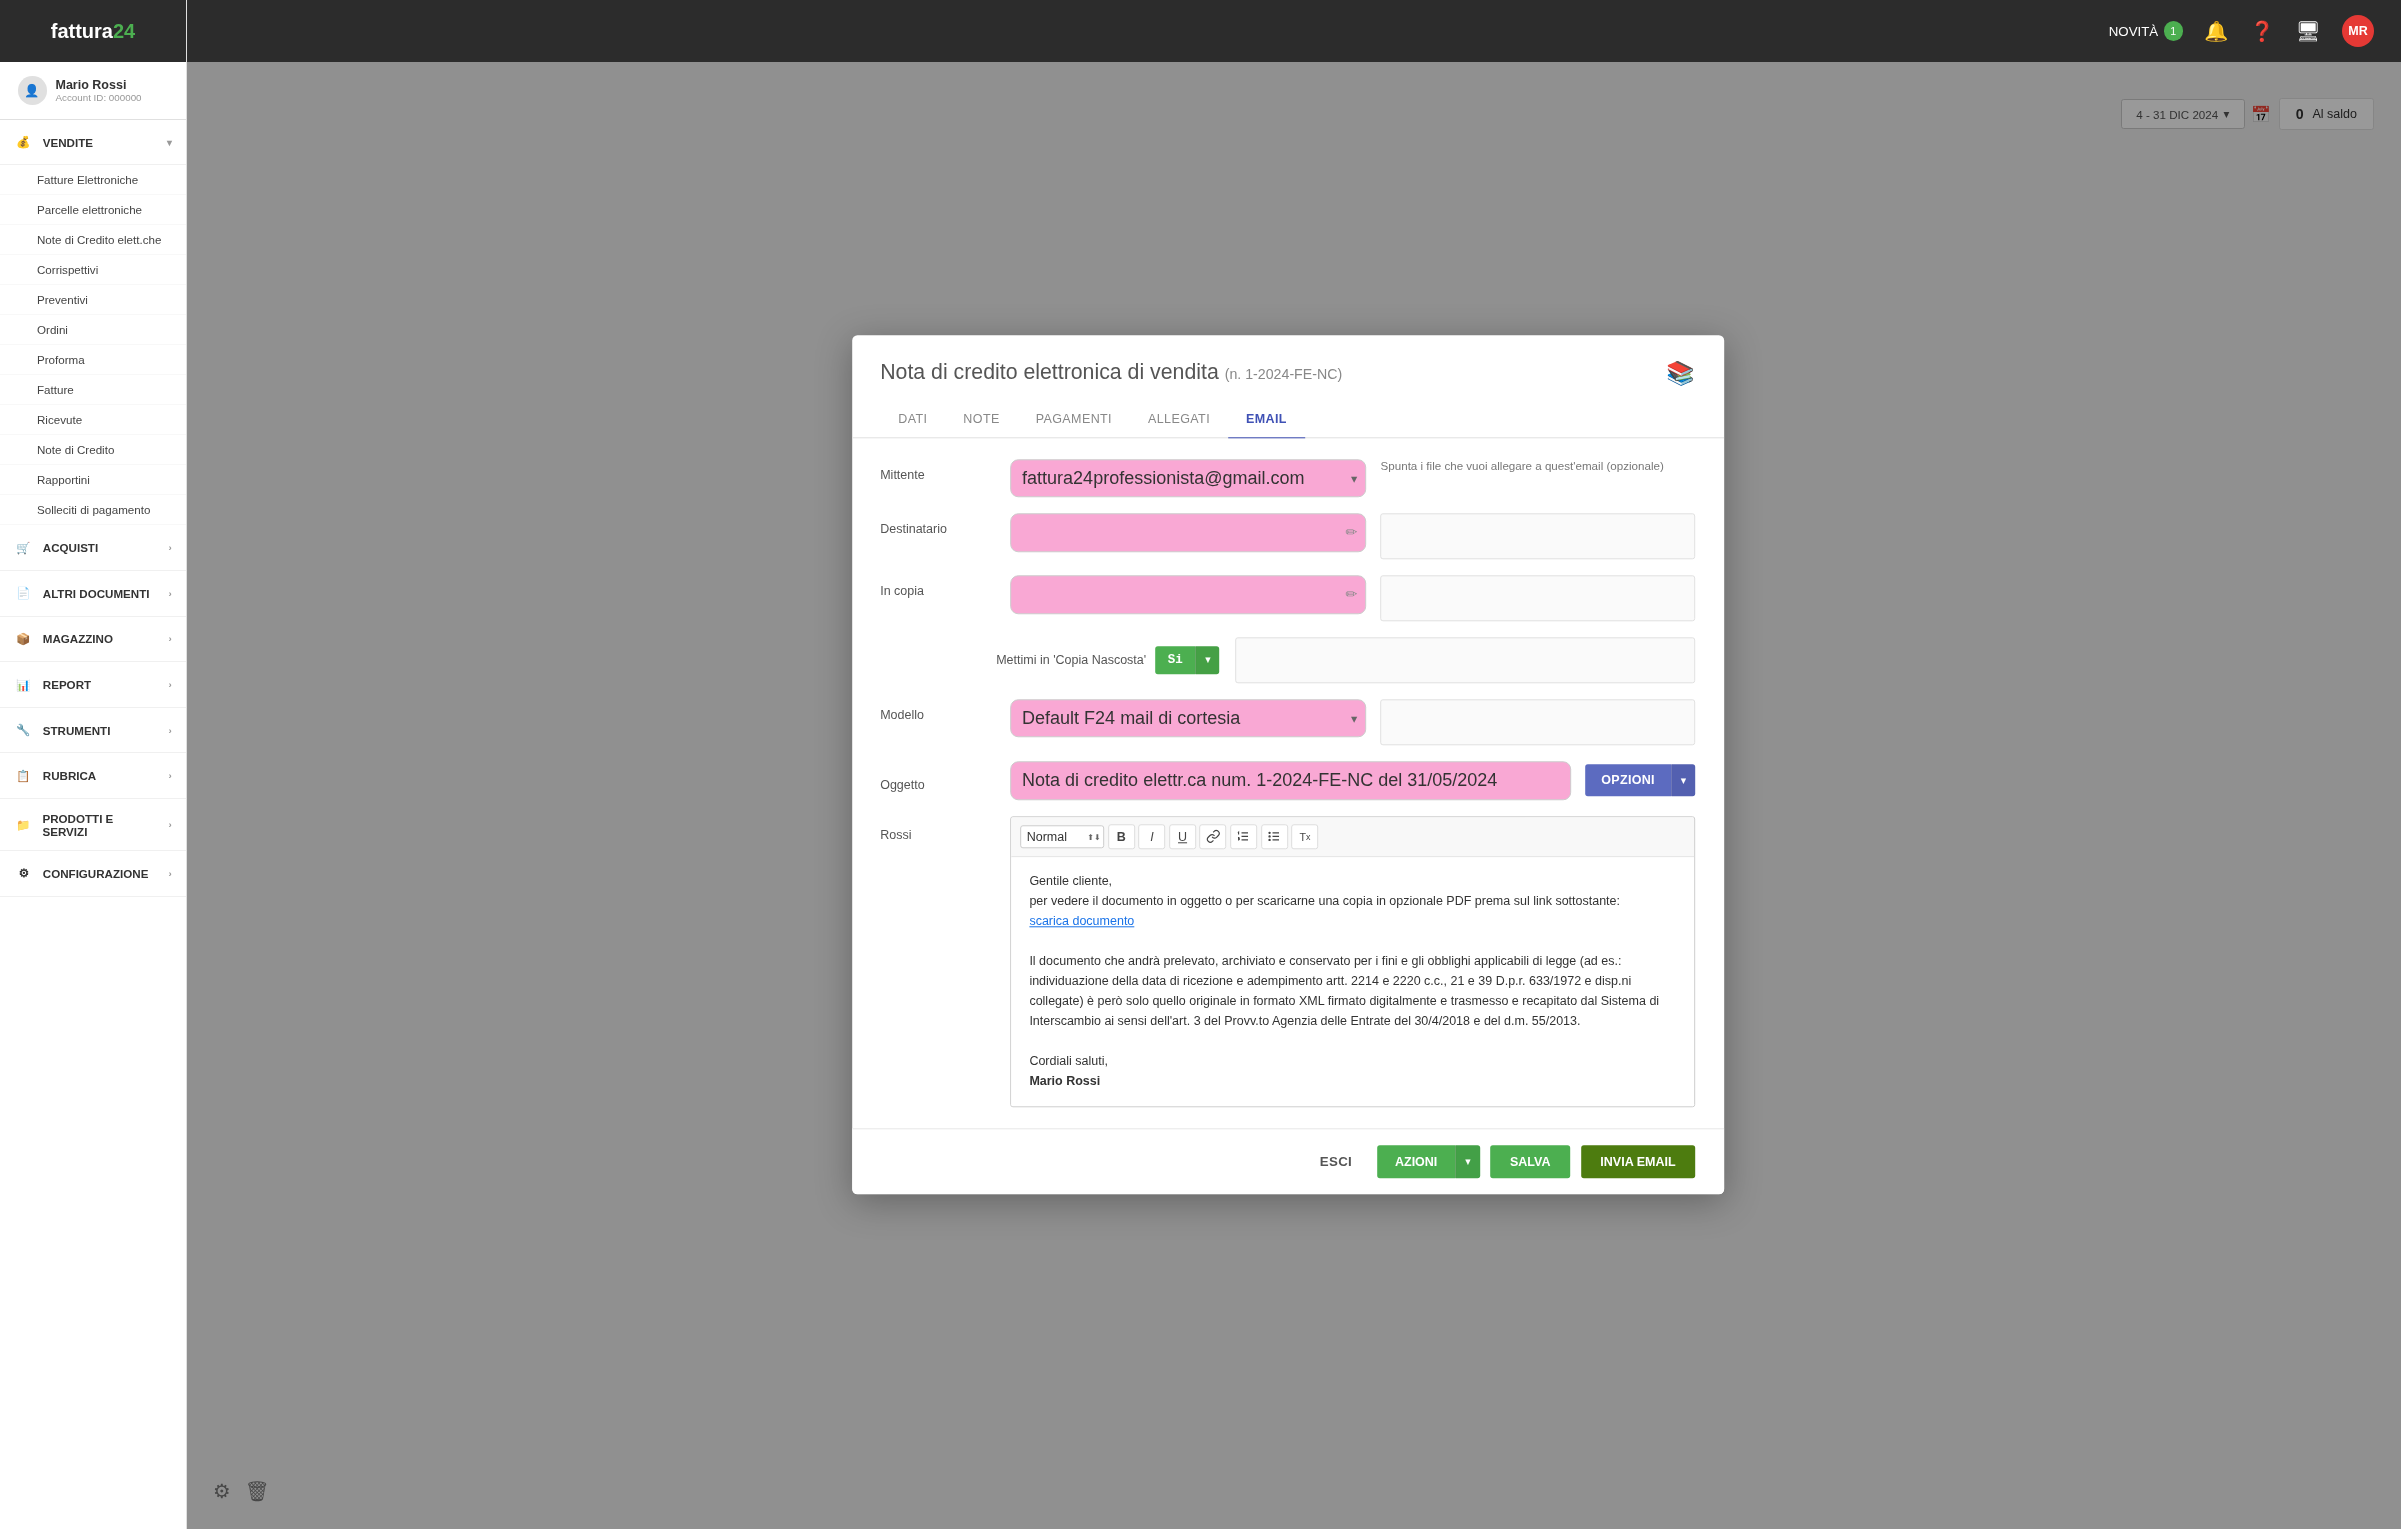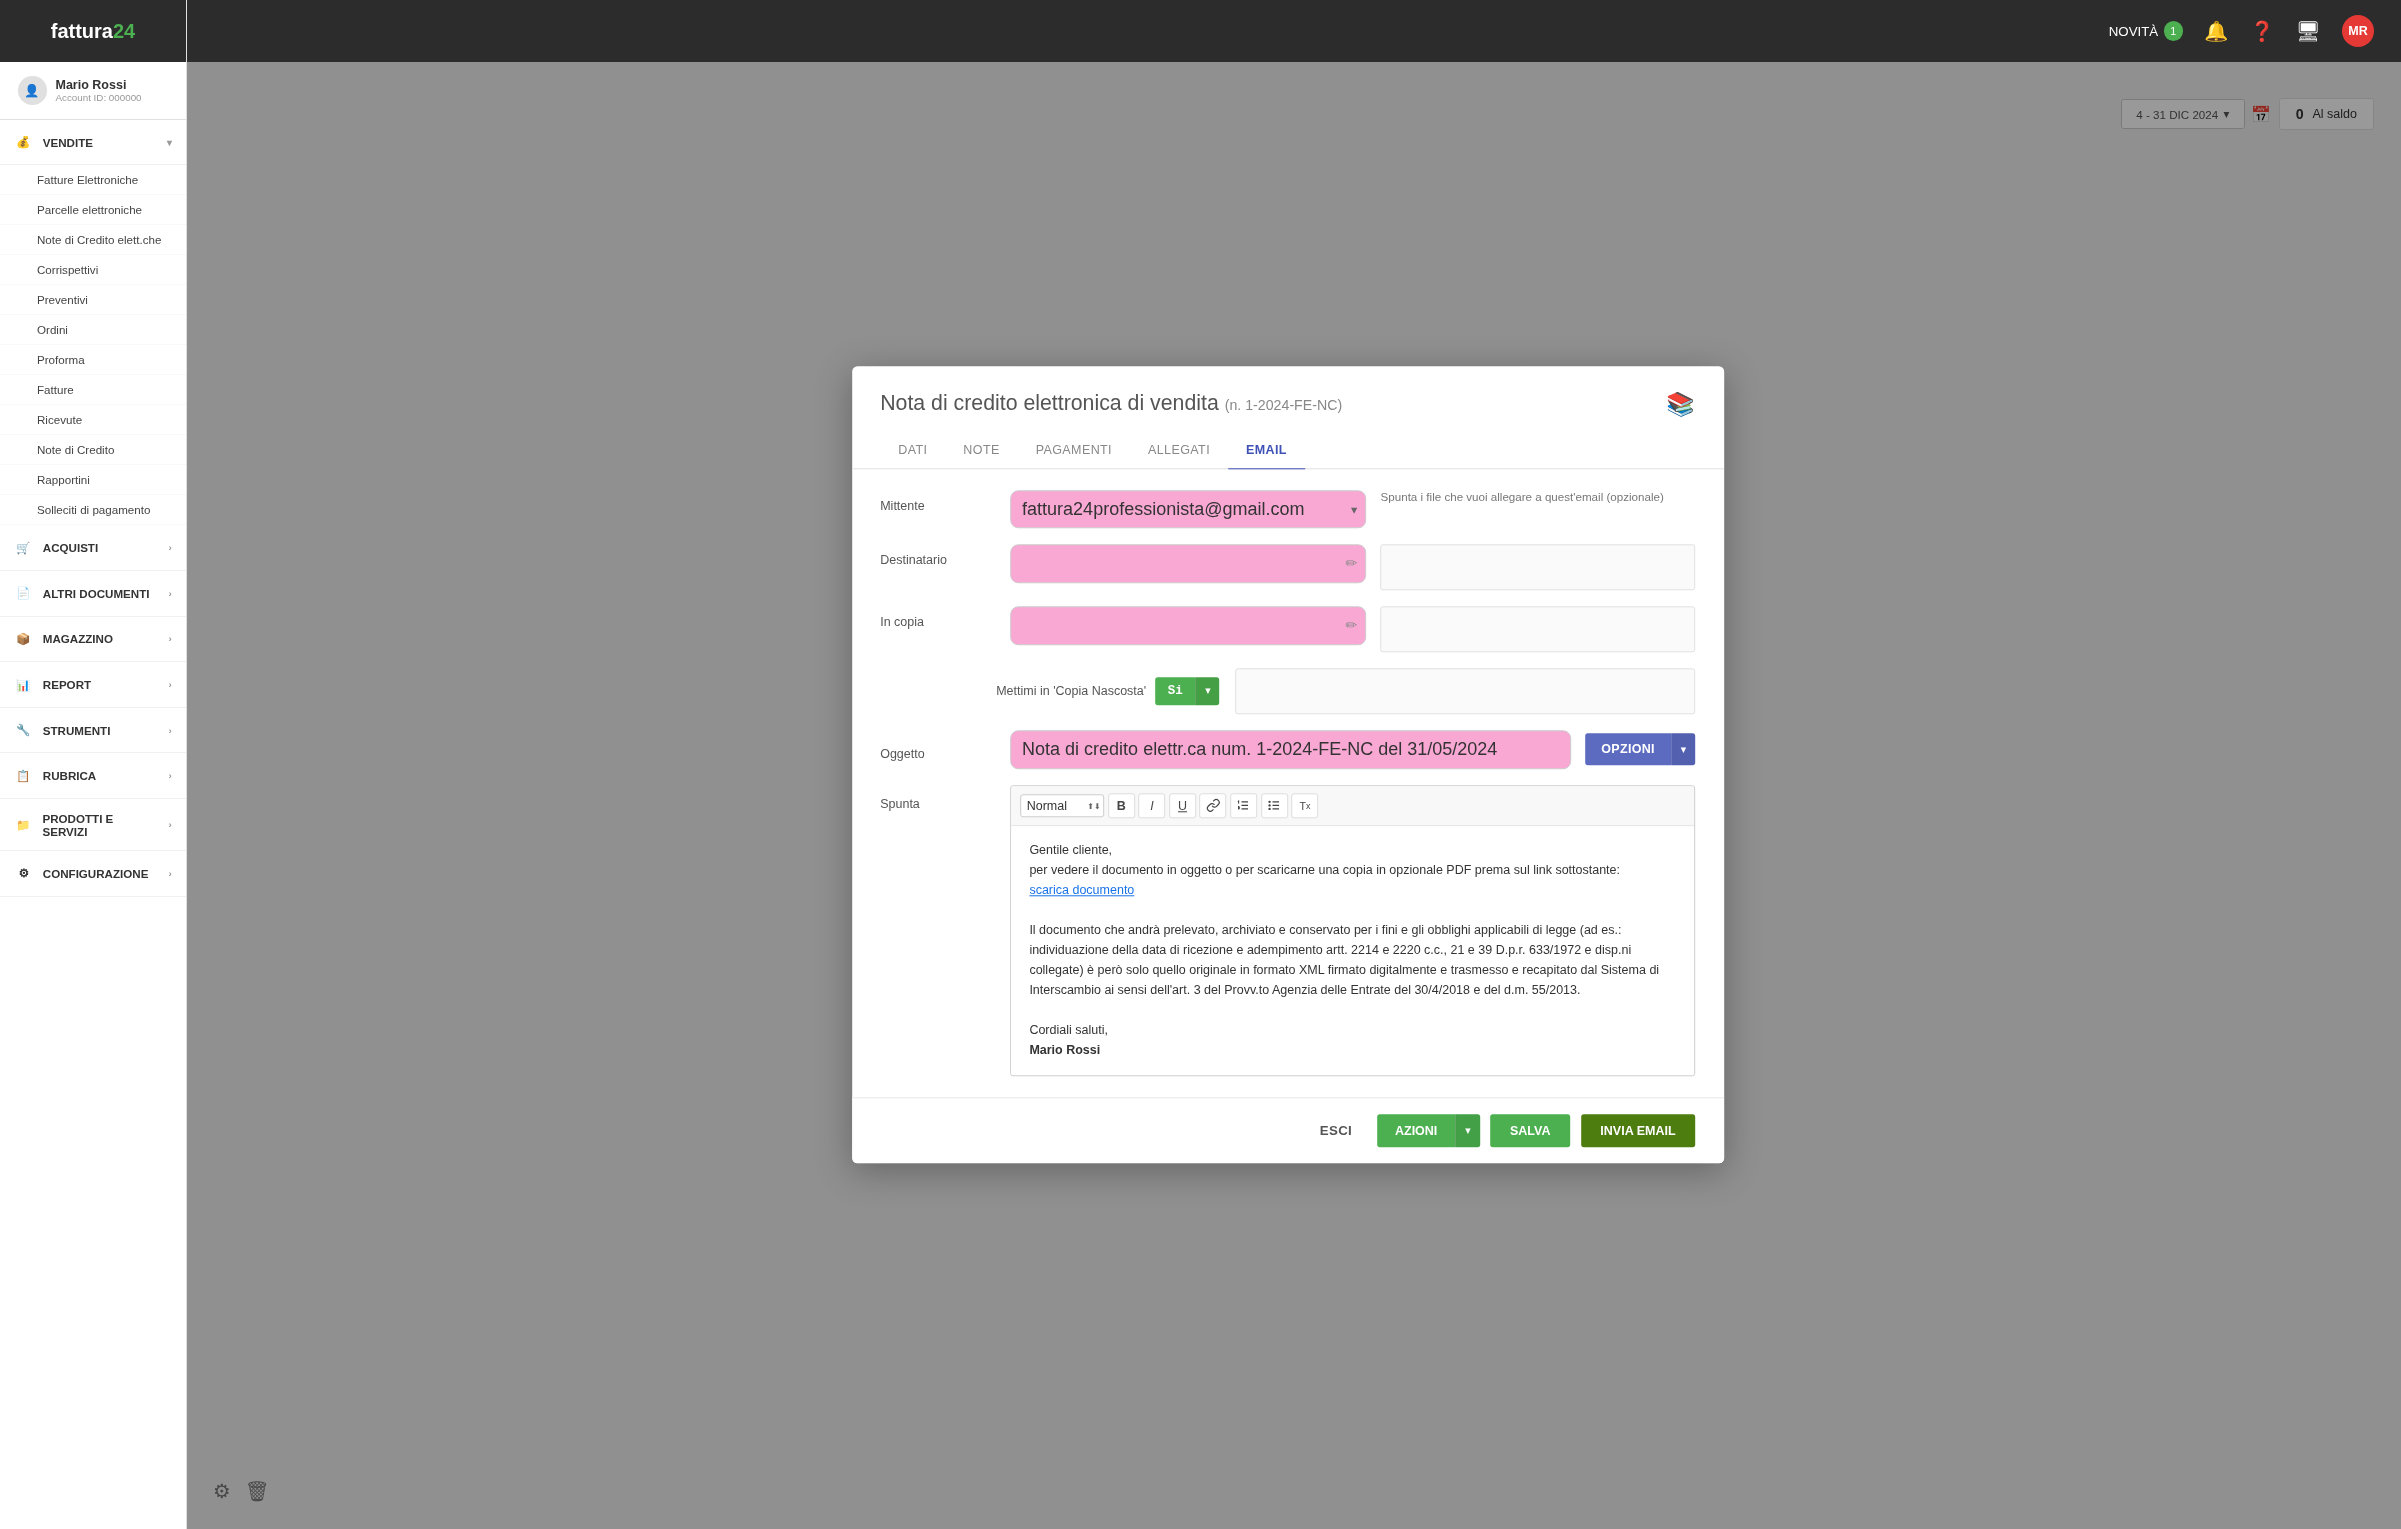--- a/index.html
+++ b/index.html
@@ -400,34 +400,45 @@
 
     <div class="copia-row">
       <span class="copia-label">Mettimi in 'Copia Nascosta'</span>
       <div class="toggle-group">
         <button class="toggle-green">Si</button>
         <button class="toggle-arrow">▾</button>
       </div>
       <div class="attachment-box" style="flex:1;margin-left:7.1px;"></div>
     </div>
 
+    <div class="form-row">
+      <div class="form-label">Modello</div>
+      <div class="form-control">
+        <div class="select-wrapper">
+          <select>
+            <option>Default F24 mail di cortesia</option>
+          </select>
+        </div>
+      </div>
+      <div class="attachment-box" style="flex:1;"></div>
+    </div>
 
     <div class="oggetto-row">
       <div class="form-label">Oggetto</div>
       <div class="oggetto-input">
         <input type="text" value="Nota di credito elettr.ca num. 1-2024-FE-NC del 31/05/2024" style="">
       </div>
       <div class="opzioni-group">
         <button class="opzioni-btn">OPZIONI</button>
         <button class="opzioni-arrow">▾</button>
       </div>
     </div>
 
     <div class="testo-row">
-      <div class="testo-label">Spunta</div>
+      <div class="testo-label">Rossi</div>
       <div class="editor-wrap">
 
         <div class="editor-toolbar">
           <div class="toolbar-select-wrapper">
             <select class="toolbar-select">
               <option>Normal</option>
               <option>Heading 1</option>
               <option>Heading 2</option>
             </select>
           </div>

